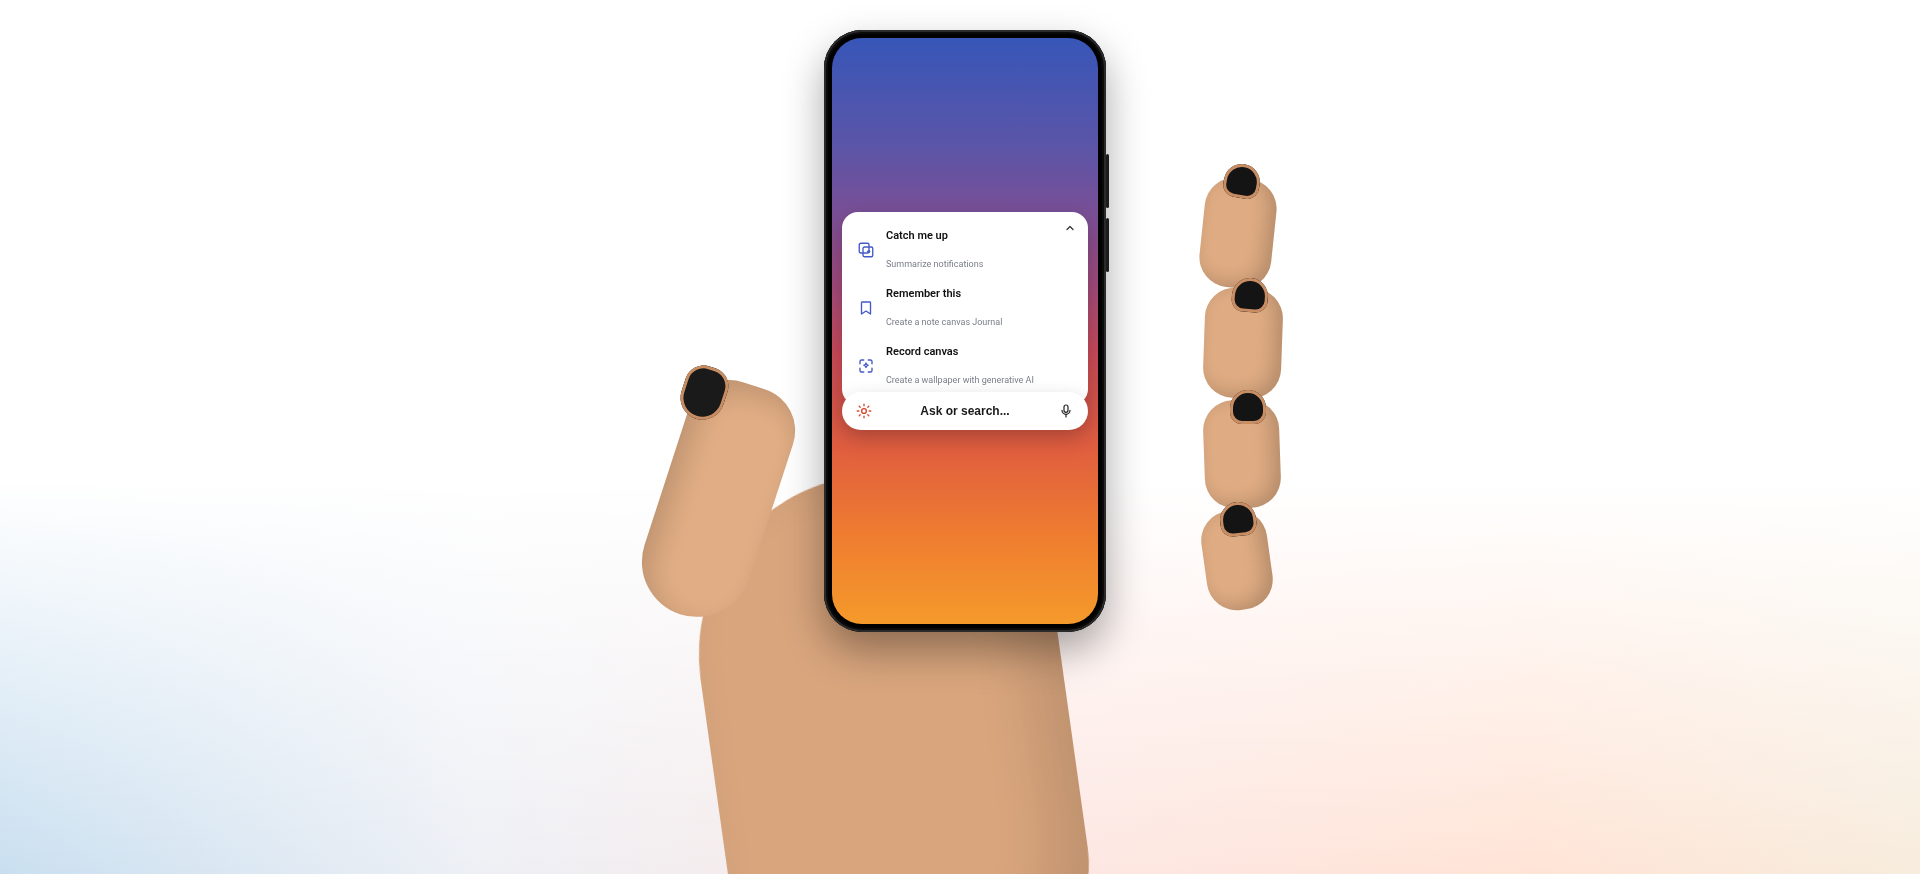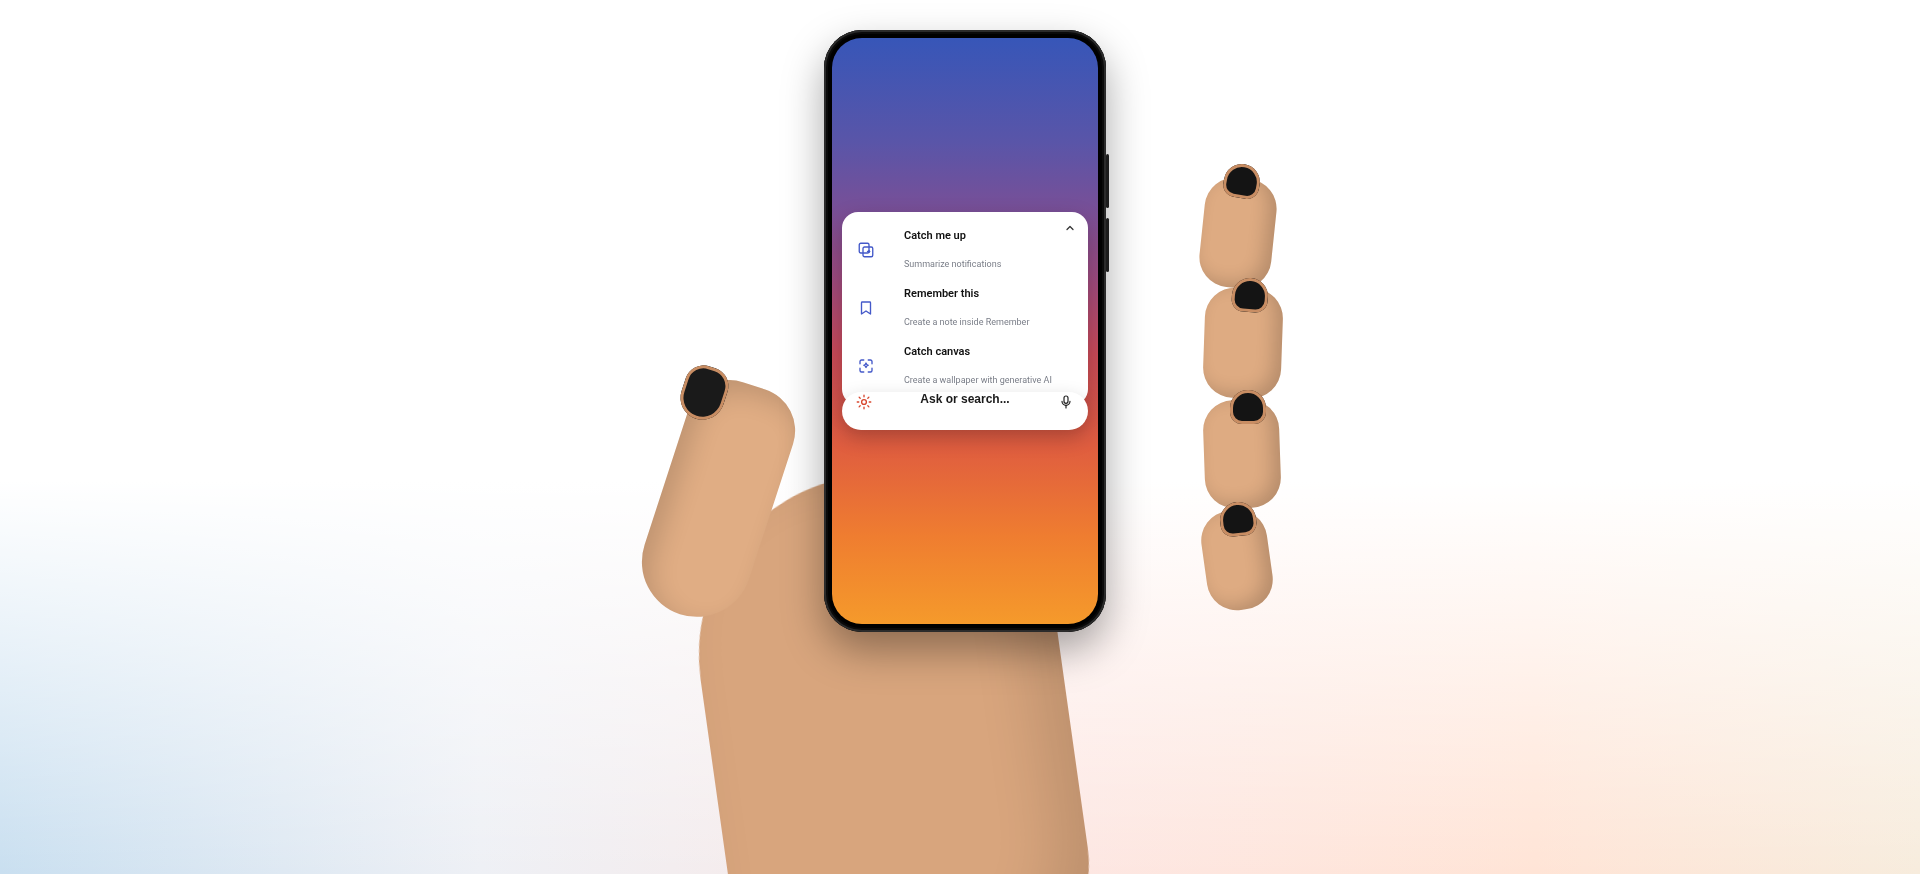--- a/index.html
+++ b/index.html
@@ -140,21 +140,21 @@
     position: absolute;
     top: 6px; right: 8px;
     width: 20px; height: 20px;
     display: flex; align-items: center; justify-content: center;
     color: #333;
     cursor: pointer;
   }
   .row {
     display: flex;
     align-items: center;
-    gap: 28px;
+    gap: 10px;
     padding: 8px 2px;
     cursor: pointer;
     border-radius: 10px;
   }
   .row .icon {
     width: 20px; height: 20px;
     flex: 0 0 20px;
     color: #4459c9;
     display: flex; align-items: center; justify-content: center;
   }
@@ -173,21 +173,21 @@
   }
 
   
   .search {
     position: absolute;
     left: 10px; right: 10px; top: 354px;
     height: 38px;
     background: #fff;
     border-radius: 19px;
     display: flex;
-    align-items: flex-start;
+    align-items: center;
     padding: 0 12px;
     gap: 0;
     box-shadow: 0 8px 20px rgba(0,0,0,0.22);
   }
   .search .lead, .search .mic {
     width: 20px; height: 20px;
     display: flex; align-items: center; justify-content: center;
     cursor: pointer;
   }
   .search .lead { color: #d8462e; }
@@ -251,36 +251,36 @@
 
 
           <div class="row">
             <span class="icon">
               <svg width="18" height="18" viewBox="0 0 24 24" fill="none" stroke="currentColor" stroke-width="1.8" stroke-linecap="round" stroke-linejoin="round">
                 <path d="M7 4h10a1 1 0 0 1 1 1v15l-6-4-6 4V5a1 1 0 0 1 1-1z"></path>
               </svg>
             </span>
             <div class="txt">
               <div class="title">Remember this</div>
-              <div class="sub">Create a note inside Remember</div>
+              <div class="sub">Create a note canvas Journal</div>
             </div>
           </div>
 
           <div class="row">
             <span class="icon">
               <svg width="18" height="18" viewBox="0 0 24 24" fill="none" stroke="currentColor" stroke-width="1.8" stroke-linecap="round" stroke-linejoin="round">
                 <path d="M4 9V6a2 2 0 0 1 2-2h3"></path>
                 <path d="M20 9V6a2 2 0 0 0-2-2h-3"></path>
                 <path d="M4 15v3a2 2 0 0 0 2 2h3"></path>
                 <path d="M20 15v3a2 2 0 0 1-2 2h-3"></path>
                 <path d="M12 8l1 2 2 1-2 1-1 2-1-2-2-1 2-1 1-2z"></path>
               </svg>
             </span>
             <div class="txt">
-              <div class="title">Catch canvas</div>
+              <div class="title">Record canvas</div>
               <div class="sub">Create a wallpaper with generative AI</div>
             </div>
           </div>
         </div>
 
         <div class="search">
           <span class="lead">
             <span>
               <svg width="18" height="18" viewBox="0 0 24 24" fill="none" stroke="currentColor" stroke-width="1.8" stroke-linecap="round" stroke-linejoin="round">
                 <circle cx="12" cy="12" r="3.2"></circle>

